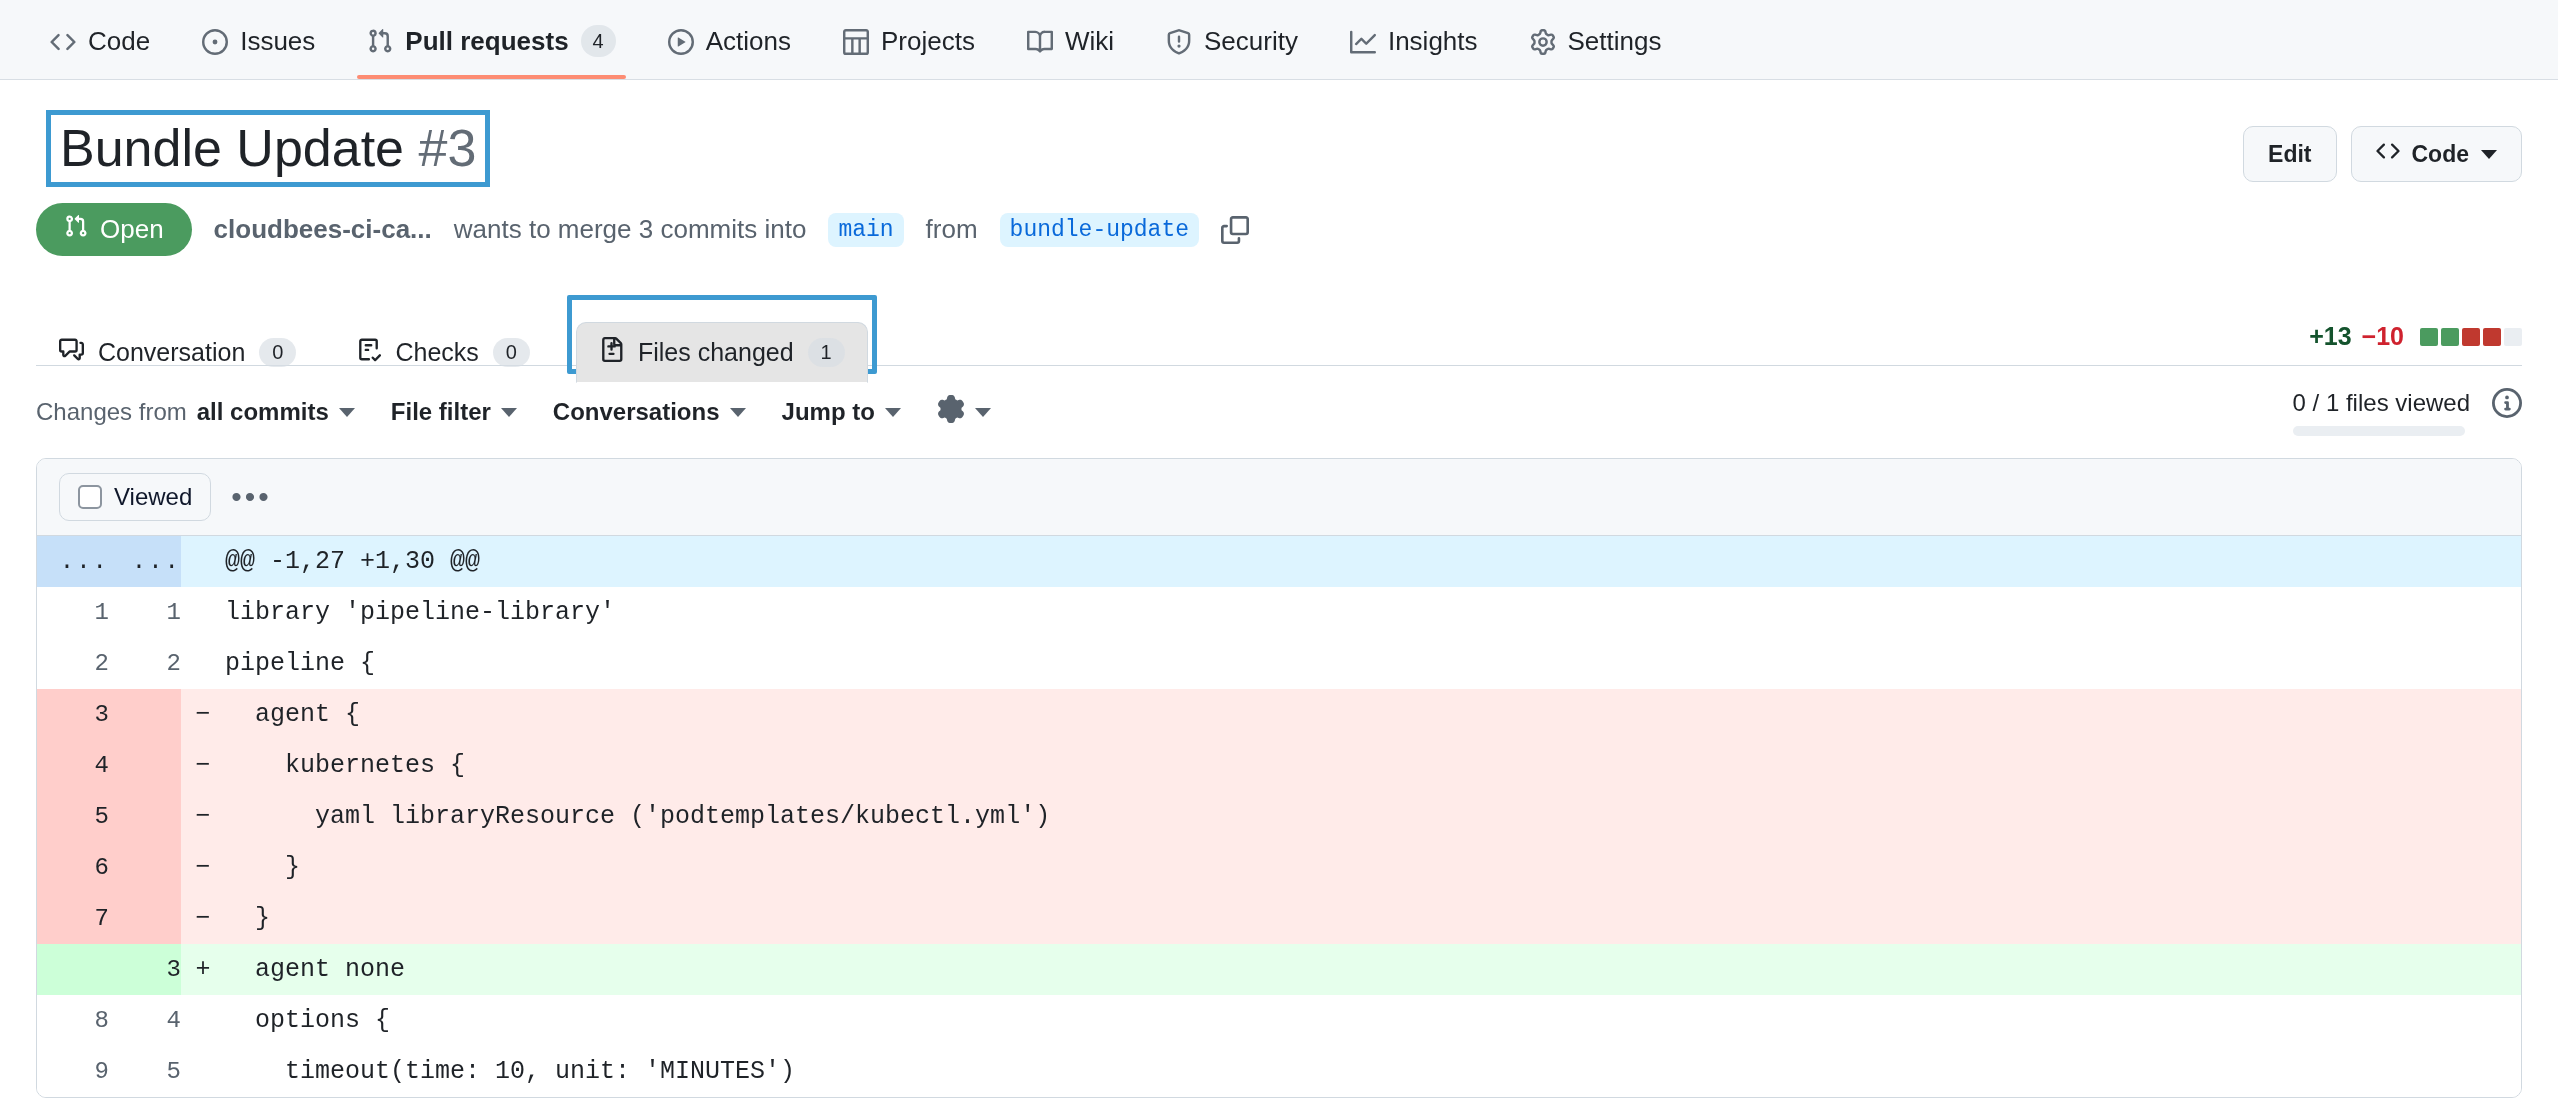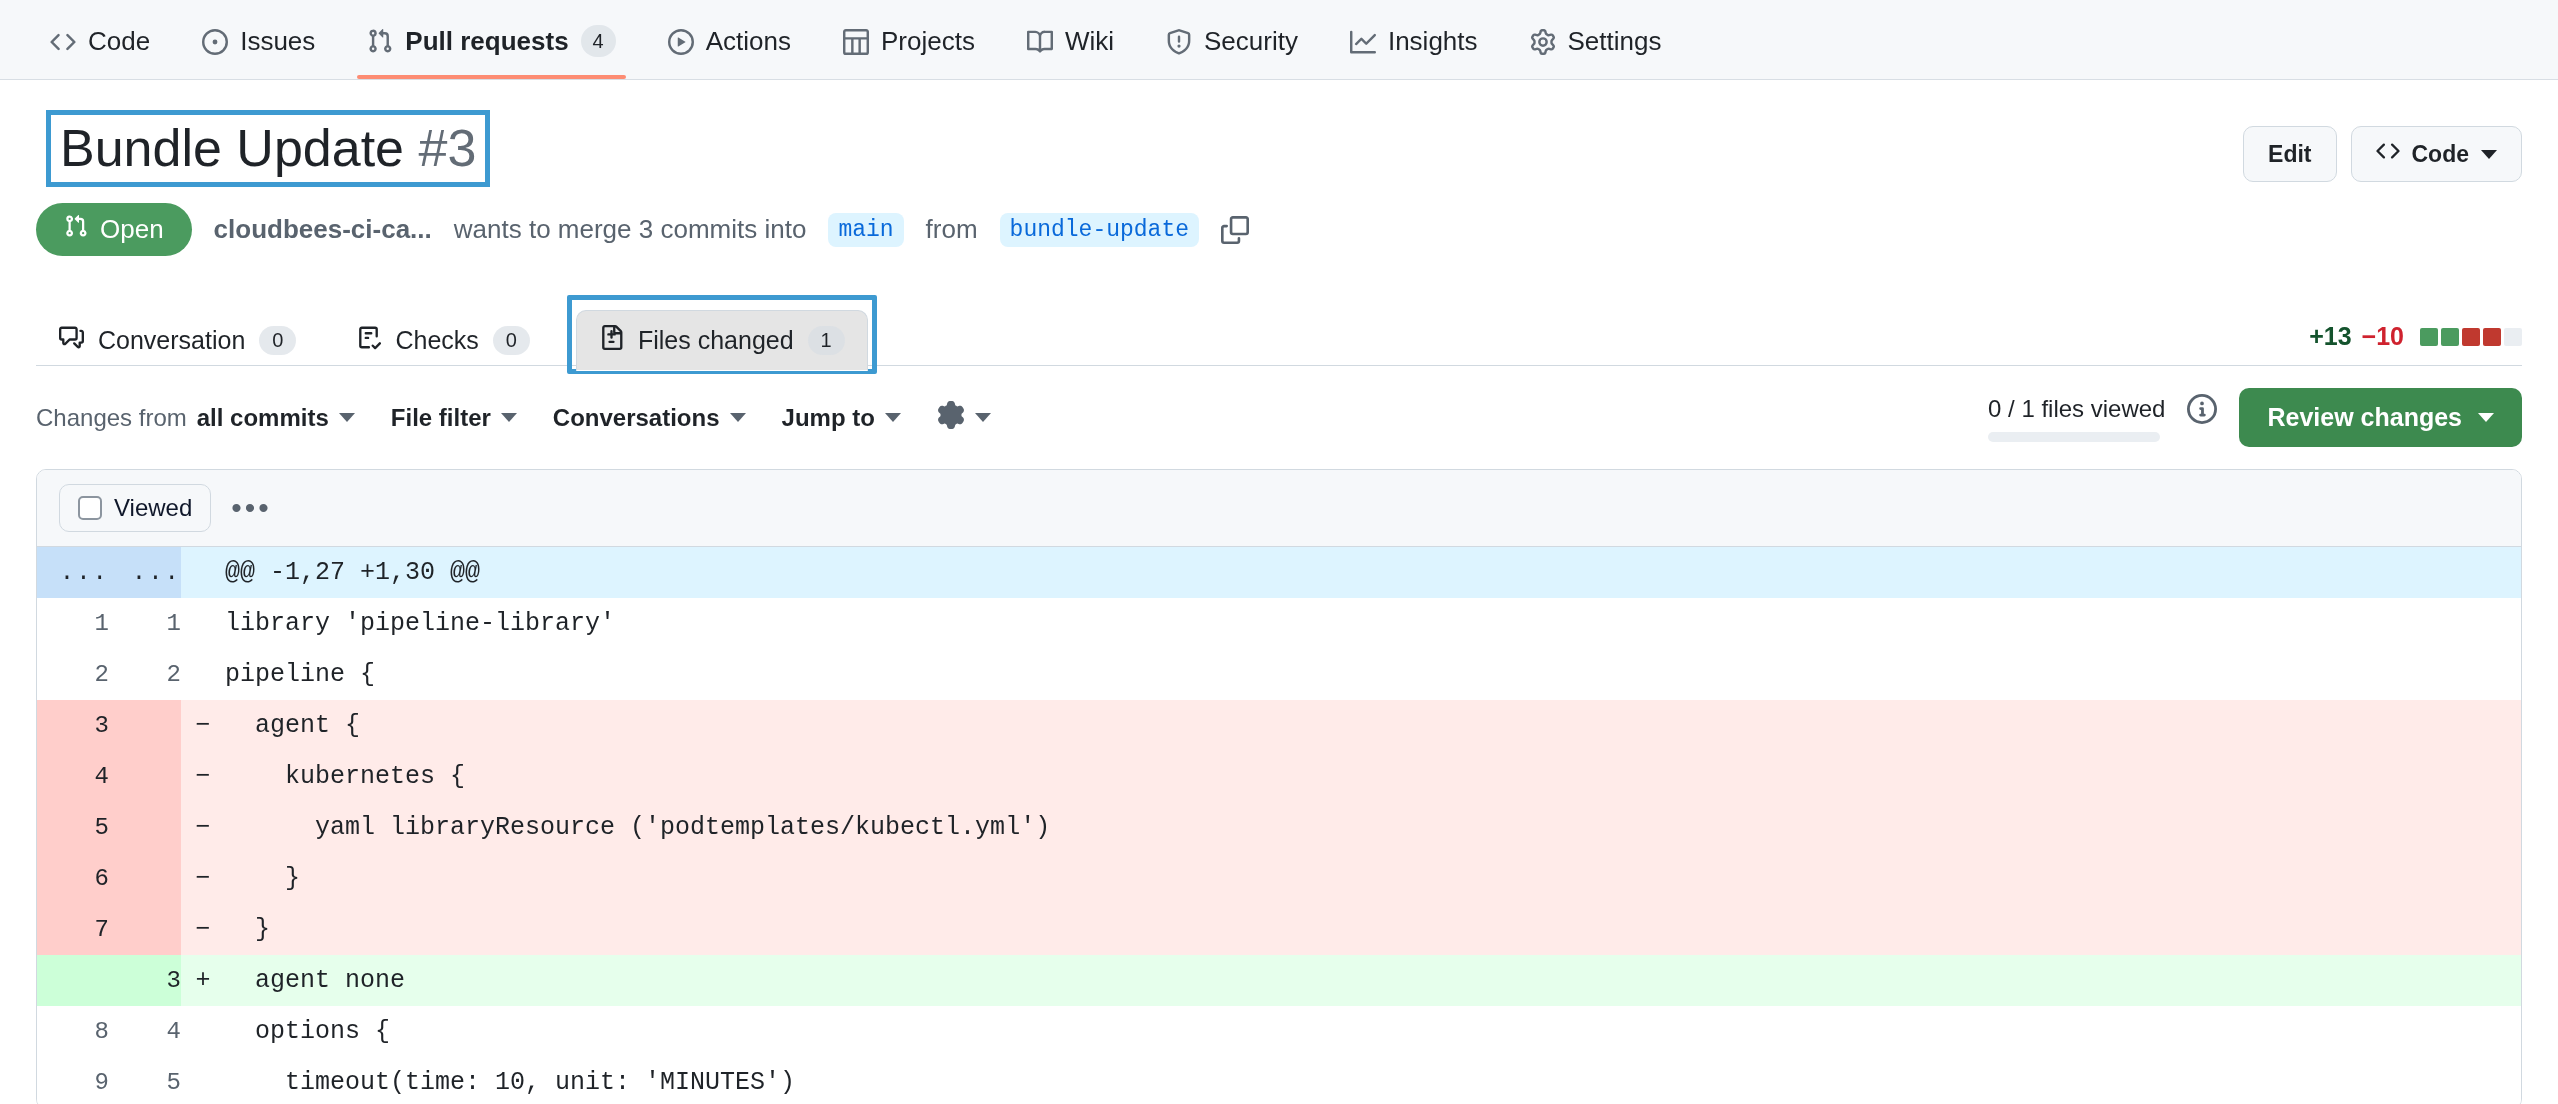--- a/index.html
+++ b/index.html
@@ -142,21 +142,21 @@
     display: flex;
     align-items: center;
     gap: 14px;
     font-size: 25px;
     color: #1f2328;
     padding: 14px 22px;
     cursor: pointer;
     border: 1px solid transparent;
     border-radius: 10px 10px 0 0;
     position: relative;
-    top: 6px;
+    top: 18px;
     white-space: nowrap;
     text-align: center;
   }
   .tab.selected {
     background: #e5e5e5;
     border-color: #d1d9e0;
     border-bottom-color: #ffffff;
     font-weight: 400;
   }
   .tab-count {
@@ -533,24 +533,20 @@
       <div class="viewed-top">
         <span class="viewed-text">0 / 1 files viewed</span>
         <span class="info-icon">
           <svg width="30" height="30" viewBox="0 0 16 16" fill="currentColor">
               <path d="M0 8a8 8 0 1 1 16 0A8 8 0 0 1 0 8Zm8-6.5a6.5 6.5 0 1 0 0 13 6.5 6.5 0 0 0 0-13ZM6.5 7.75A.75.75 0 0 1 7.25 7h1a.75.75 0 0 1 .75.75v2.75h.25a.75.75 0 0 1 0 1.5h-2a.75.75 0 0 1 0-1.5h.25v-2h-.25a.75.75 0 0 1-.75-.75ZM8 6a1 1 0 1 1 0-2 1 1 0 0 1 0 2Z"></path>
             </svg>
         </span>
       </div>
       <div class="progress"></div>
     </div>
-    <div class="review-btn">
-      <span>Review changes</span>
-      <span class="caret"></span>
-    </div>
   </div>
 </div>
 
 <div class="file-box">
   <div class="file-header">
     <div class="fh-right">
       <div class="viewed-btn">
         <span class="checkbox"></span>
         <span>Viewed</span>
       </div>

